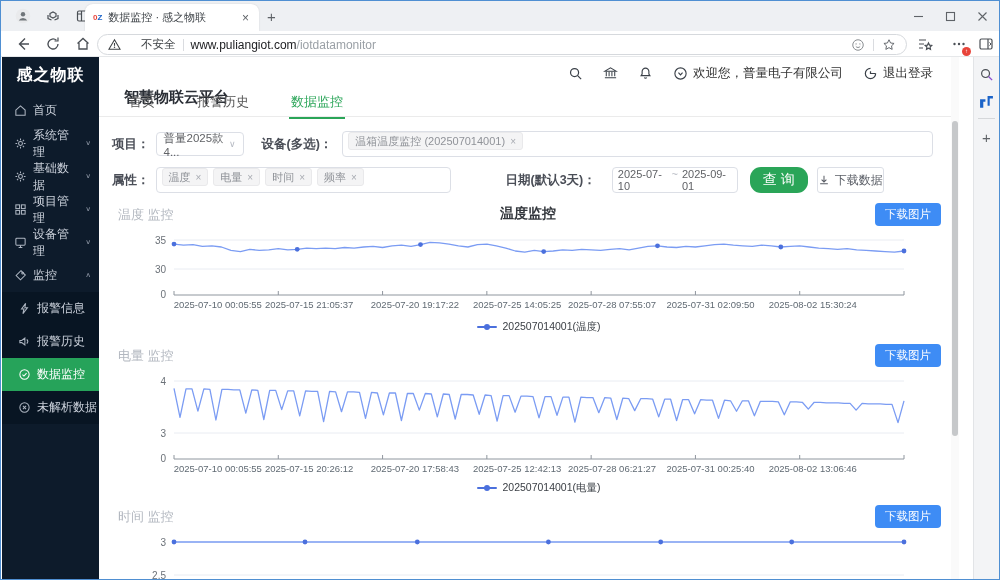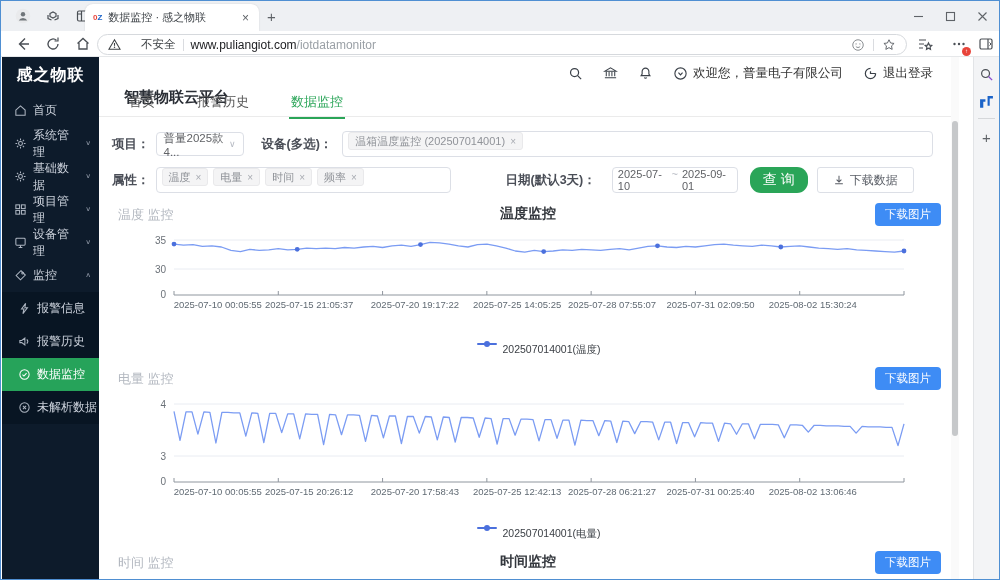--- a/index.html
+++ b/index.html
@@ -67,30 +67,30 @@
        display:flex;align-items:center;padding:0 7px;font-size:11.5px;color:#606266;}
   .sel .chev2{margin-left:auto;color:#b6bac2;font-size:9px;}
   .ibox{border:1px solid #dcdfe6;border-radius:4px;background:#fff;height:26px;display:flex;
         padding:0 5px;gap:5px;}
   .tag{background:#f4f4f5;border:1px solid #e9e9eb;color:#909399;font-size:11px;height:18px;
        display:inline-flex;align-items:center;gap:5px;padding:0 6px;border-radius:3px;white-space:nowrap;}
   .tag .x{font-size:10px;color:#a8abb2;}
   .datebox{width:126px;justify-content:center;font-size:11px;color:#606266;gap:4px;}
   .btn-green{margin-left:12px;height:26px;padding:0 13px;background:#2aa558;color:#fff;border:none;
              border-radius:11px;font-size:14px;cursor:pointer;}
-  .btn-plain{margin-left:9px;height:26px;padding:0 15px;background:#fff;color:#5a5e66;border:1px solid #dcdfe6;
+  .btn-plain{margin-left:9px;height:26px;padding:0 0;background:#fff;color:#5a5e66;border:1px solid #dcdfe6;
              border-radius:3px;font-size:12px;display:inline-flex;align-items:center;gap:5px;cursor:pointer;}
   
   .chart-sec{position:relative;width:832px;margin-top:10px;}
   .sec-head{position:relative;height:25px;}
   .sec-label{position:absolute;left:6px;top:3px;font-size:13px;color:#b3b8c0;}
   .sec-title{position:absolute;left:0;width:100%;text-align:center;top:2px;font-size:14px;font-weight:bold;color:#33373d;}
   .dl-img{position:absolute;right:3px;top:0;height:23px;padding:0 10px;background:#3e8cf5;color:#fff;
           border:none;border-radius:4px;font-size:11.5px;cursor:pointer;}
-  .legend-row{display:flex;align-items:flex-start;justify-content:center;gap:5px;font-size:10.5px;color:#3c4046;height:14px;width:730px;margin-left:62px;margin-top:23px;}
+  .legend-row{display:flex;align-items:center;justify-content:center;gap:5px;font-size:10.5px;color:#3c4046;height:14px;width:730px;margin-left:62px;}
   .lmark{position:relative;width:20px;height:2px;background:#4b70dd;border-radius:1px;}
   .lmark::after{content:"";position:absolute;left:7px;top:-2px;width:6px;height:6px;border-radius:50%;background:#4b70dd;}
 </style>
 </head>
 <body>
 
 <div class="window">
 
   <div class="titlebar">
     <span class="tb-icon" style="left:14px">
@@ -466,21 +466,20 @@
                   <text x="700.8" y="103" font-size="9.5" fill="#606a73" text-anchor="middle">2025-08-02 13:06:46</text>
                 </svg></div>
               <div class="legend-row">
                 <span class="lmark"></span>
                 <span>202507014001(电量)</span>
               </div>
             </section>
             <section class="chart-sec">
               <div class="sec-head">
                 <span class="sec-label">时间 监控</span>
-                <span class="sec-title">时间监控</span>
                 <button class="dl-img">下载图片</button>
               </div>
               <div class="sec-plot"><svg width="810" height="62" viewBox="0 0 810 62">
                   <line x1="62" y1="12" x2="792" y2="12" stroke="#e9ecf2" stroke-width="1"></line>
                   <text x="54" y="15.5" font-size="10" fill="#6b7178" text-anchor="end">3</text>
                   <line x1="62" y1="45" x2="792" y2="45" stroke="#e9ecf2" stroke-width="1"></line>
                   <text x="54" y="48.5" font-size="10" fill="#6b7178" text-anchor="end">2.5</text>
                   <polyline points="62.0,12.0 80.7,12.0 99.4,12.0 118.2,12.0 136.9,12.0 155.6,12.0 174.3,12.0 193.0,12.0 211.7,12.0 230.5,12.0 249.2,12.0 267.9,12.0 286.6,12.0 305.3,12.0 324.1,12.0 342.8,12.0 361.5,12.0 380.2,12.0 398.9,12.0 417.6,12.0 436.4,12.0 455.1,12.0 473.8,12.0 492.5,12.0 511.2,12.0 529.9,12.0 548.7,12.0 567.4,12.0 586.1,12.0 604.8,12.0 623.5,12.0 642.3,12.0 661.0,12.0 679.7,12.0 698.4,12.0 717.1,12.0 735.8,12.0 754.6,12.0 773.3,12.0 792.0,12.0" fill="none" stroke="#7b9cf3" stroke-width="1.3" stroke-linejoin="round"></polyline>
                   <circle cx="62.0" cy="12.0" r="2.4" fill="#4b70dd"></circle>
                   <circle cx="193.0" cy="12.0" r="2.4" fill="#4b70dd"></circle>

